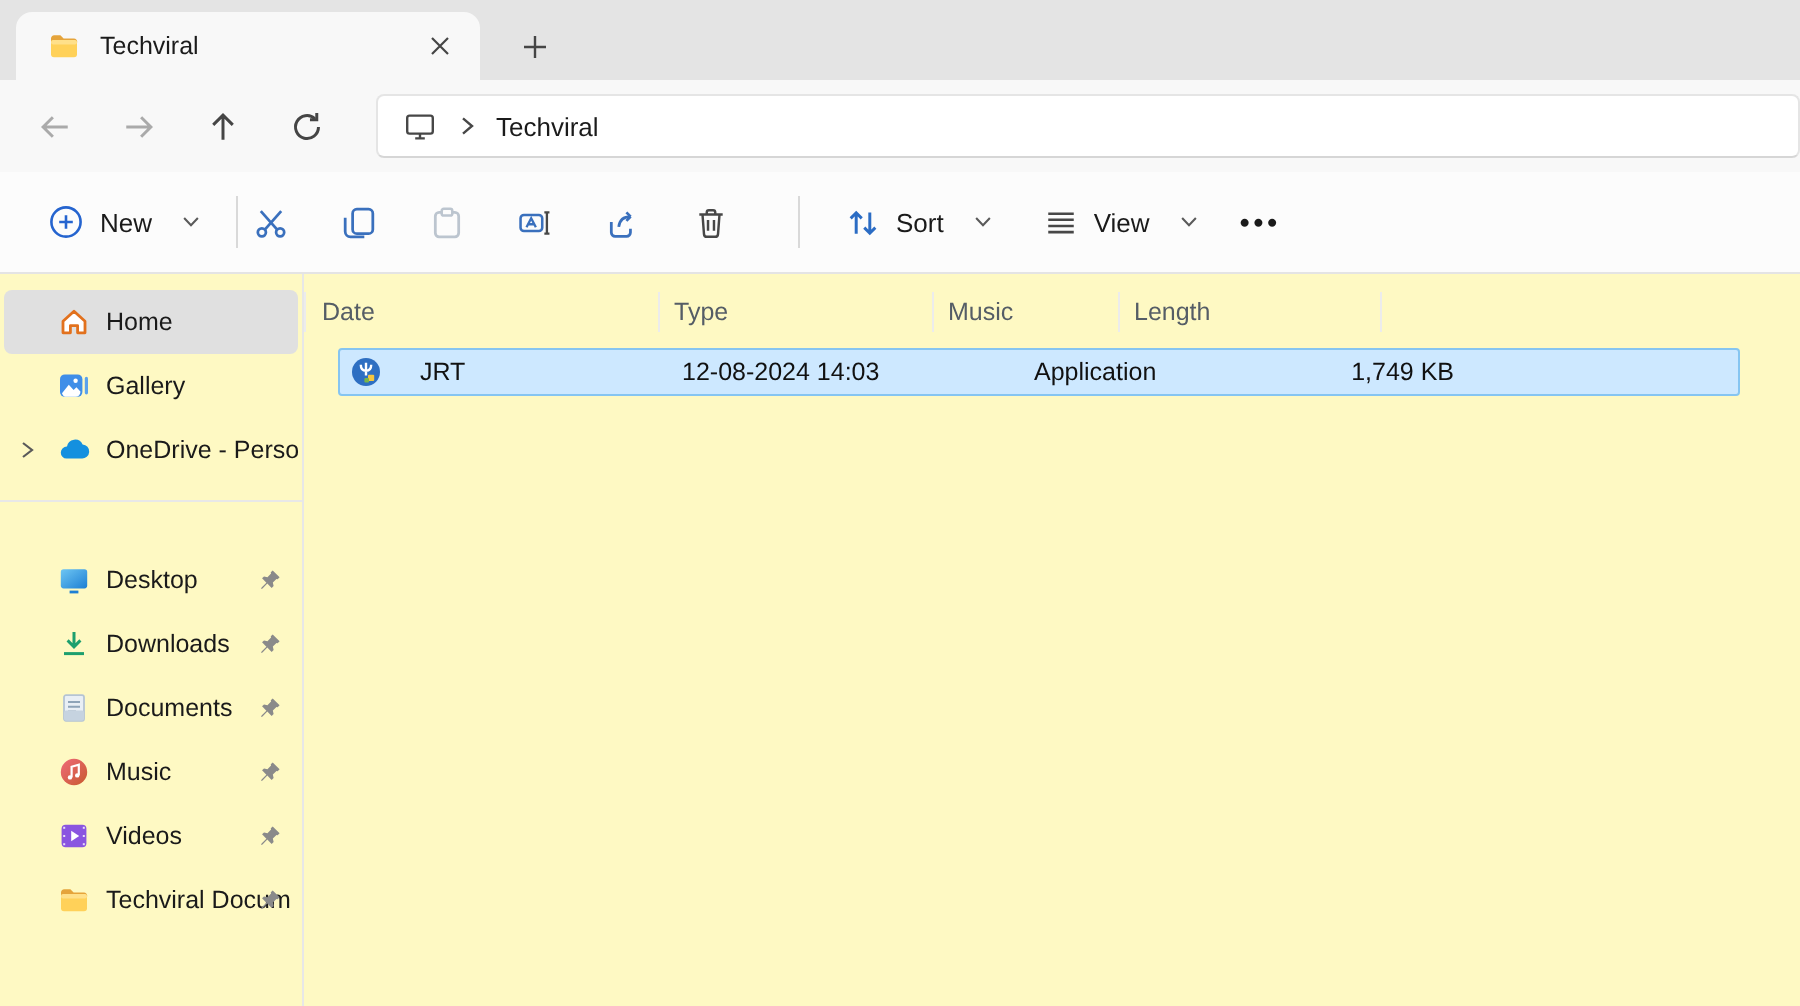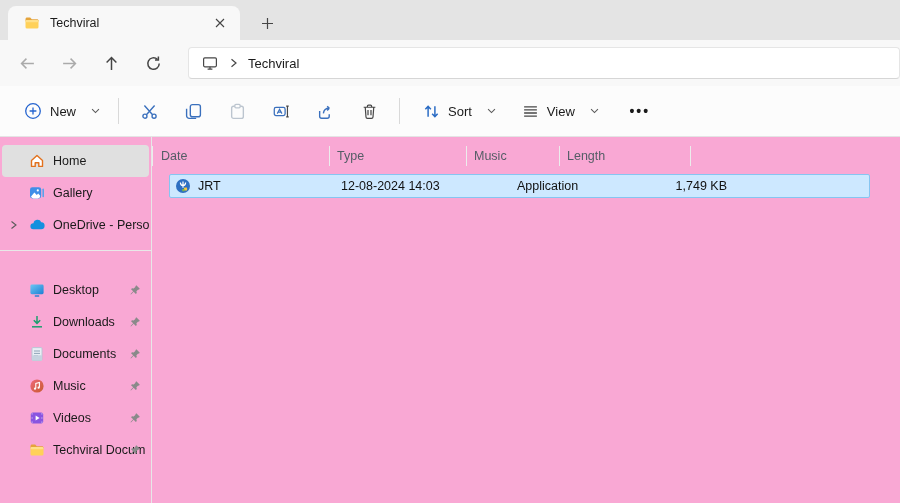--- a/index.html
+++ b/index.html
@@ -1,18 +1,18 @@
 <!DOCTYPE html>
 <html><head>
 <meta charset="utf-8">
 <style>
   * { margin:0; padding:0; box-sizing:border-box; }
   html,body { background:#d9d9d9; }
   body { font-family:"Liberation Sans","DejaVu Sans",sans-serif; }
-  .window { position:relative; width:900px; height:503px; background:#f9a8d4; overflow:hidden; }
+  .window { position:relative; width:900px; height:503px; background:#fef9c3; overflow:hidden; }
 
   
   .tabbar { height:40px; background:#e4e4e4; display:flex; align-items:flex-end; }
   .tab { margin-left:8px; width:232px; height:34px; background:#f8f8f8; border-radius:8px 8px 0 0;
          display:flex; align-items:center; padding:0 8px 0 16px; }
   .tab-title { font-size:12.5px; color:#1b1b1b; margin-left:10px; flex:1; white-space:nowrap; overflow:hidden; }
   .tab-close { width:24px; height:24px; border:none; background:transparent; border-radius:4px;
                display:flex; align-items:center; justify-content:center; cursor:default; }
   .newtab-btn { width:30px; height:28px; border:none; background:transparent; margin:0 0 3px 12px;
                 display:flex; align-items:center; justify-content:center; border-radius:4px; }
@@ -24,21 +24,21 @@
   .addressbar { flex:1; height:32px; margin-left:14px; background:#fff; border:1px solid #e5e5e5;
                 border-bottom-color:#d6d6d6; border-radius:4px; display:flex; align-items:center;
                 padding-left:13px; }
   .addr-chev { margin:0 10px 0 12px; display:flex; }
   .addr-text { font-size:13px; color:#1b1b1b; }
 
   
   .toolbar { height:51px; background:#fcfcfc; border-bottom:1px solid #e4e4e4;
              display:flex; align-items:center; padding-left:14px; }
   .tool-btn { height:36px; border:none; background:transparent; border-radius:4px;
-              display:flex; align-items:center; justify-content:center; }
+              display:flex; align-items:center; }
   .btn-new { padding:0 10px; gap:8px; }
   .btn-label { font-size:13px; color:#1a1a1a; }
   .chev-gap { margin-left:7px; display:flex; }
   .icon-btn { width:44px; }
   .tool-sep { width:1px; height:26px; background:#d9d9d9; margin:0 8px; }
   .btn-sort,.btn-view { padding:0 11px; gap:8px; margin-left:4px; }
   .btn-more { width:40px; margin-left:10px; font-size:14px; font-weight:bold; color:#1a1a1a; letter-spacing:2px; }
 
   
   .bodywrap { display:flex; height:366px;justify-content:center; }
@@ -64,21 +64,21 @@
   .col-type { width:137px; padding-left:8px; }
   .col-size { width:93px;  padding-left:8px; }
   .col-length { width:131px; padding-left:8px; }
   .col-end { width:1px; }
   .sort-caret { position:absolute; left:50px; top:0; display:flex; }
 
   .file-row { margin:5px 0 0 17px; width:701px; height:24px; background:#cde8ff;
               border:1px solid #86c5f1; border-radius:2px; display:flex; align-items:center;
               font-size:12.5px; color:#111; }
   .cell { height:100%; display:flex; align-items:center; overflow:hidden; }
-  .c-name { width:162px; padding-left:5px; gap:7px; }
+  .c-name { width:162px; padding-left:5px; gap:19px; }
   .c-date { width:177px; padding-left:9px; }
   .c-type { width:137px; padding-left:8px; }
   .c-size { width:93px; justify-content:flex-end; padding-right:12px; }
   .c-length { flex:1; }
   .file-icon { width:16px; height:16px; display:flex; flex-shrink:0; }
 </style>
 </head>
 <body>
 
 <div class="window">

